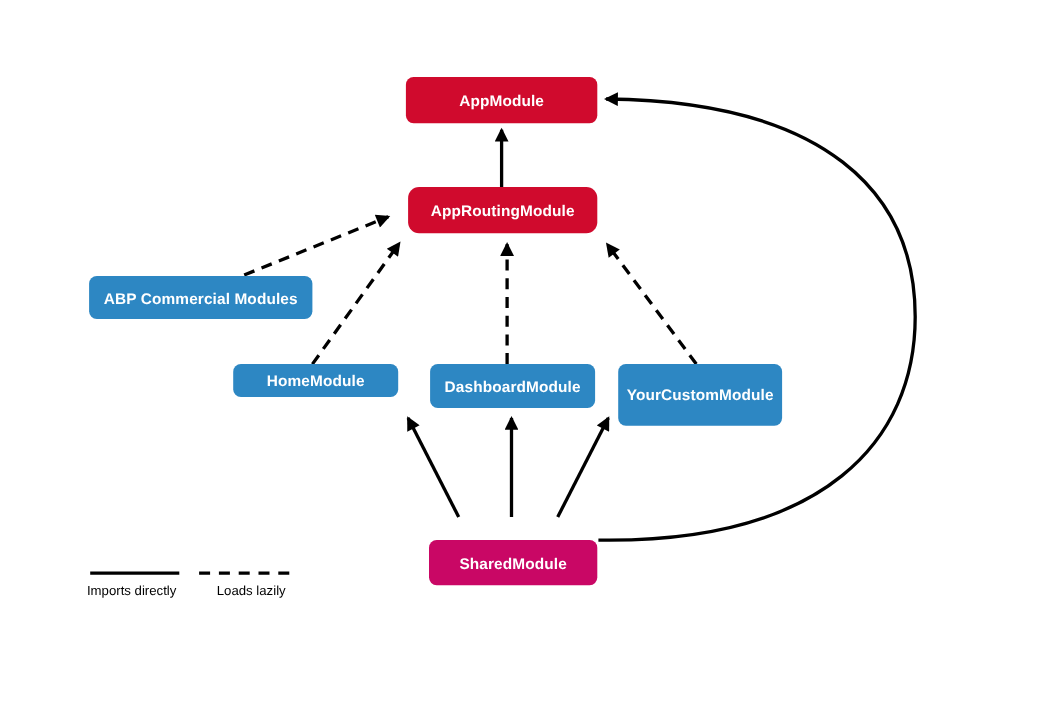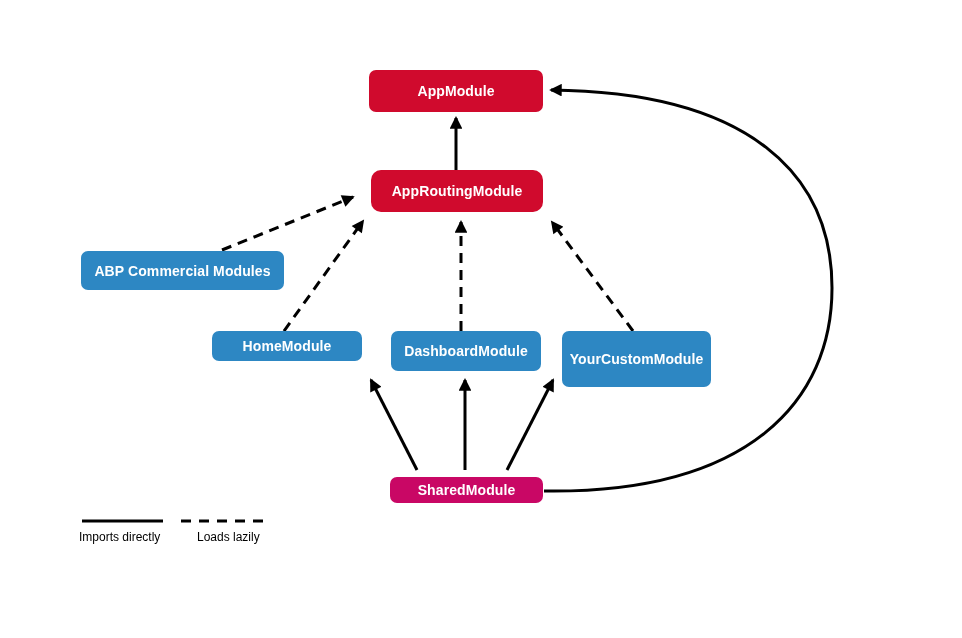--- a/index.html
+++ b/index.html
@@ -85,21 +85,21 @@
       </div>
       <div class="node" style="left: 212px; top: 331px; width: 150px; height: 30px; background: rgb(45, 135, 195);">
         <span class="node-label" style="color: rgb(255, 255, 255);">HomeModule</span>
       </div>
       <div class="node" style="left: 391px; top: 331px; width: 150px; height: 40px; background: rgb(45, 135, 195);">
         <span class="node-label" style="color: rgb(255, 255, 255);">DashboardModule</span>
       </div>
       <div class="node" style="left: 562px; top: 331px; width: 149px; height: 56px; background: rgb(45, 135, 195);">
         <span class="node-label" style="color: rgb(255, 255, 255);">YourCustomModule</span>
       </div>
-      <div class="node" style="left: 390px; top: 477px; width: 153px; height: 26px; background: rgb(201, 7, 101);">
+      <div class="node" style="left: 390px; top: 491px; width: 153px; height: 41px; background: rgb(201, 7, 101);">
         <span class="node-label" style="color: rgb(255, 255, 255);">SharedModule</span>
       </div>
     </div>
 
   <div class="legend-item" style="left:79px; top:530px;">
     <span class="legend-label">Imports directly</span>
   </div>
   <div class="legend-item" style="left:197px; top:530px;">
     <span class="legend-label">Loads lazily</span>
   </div>

